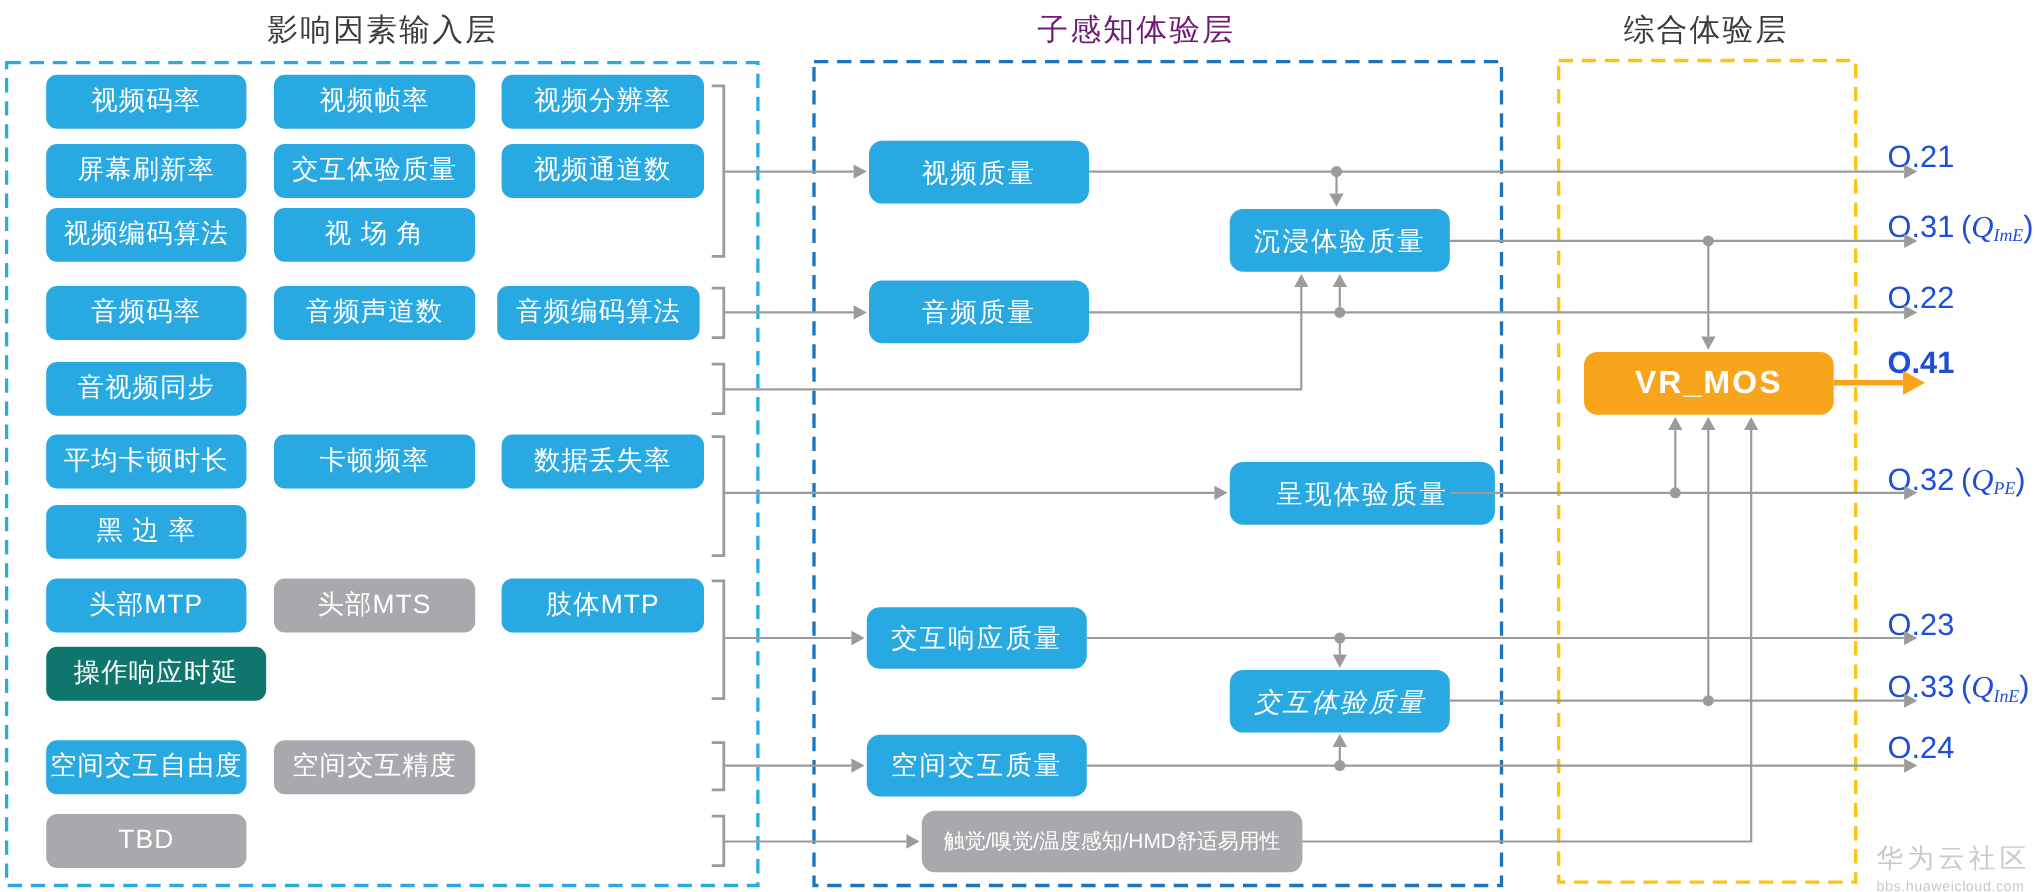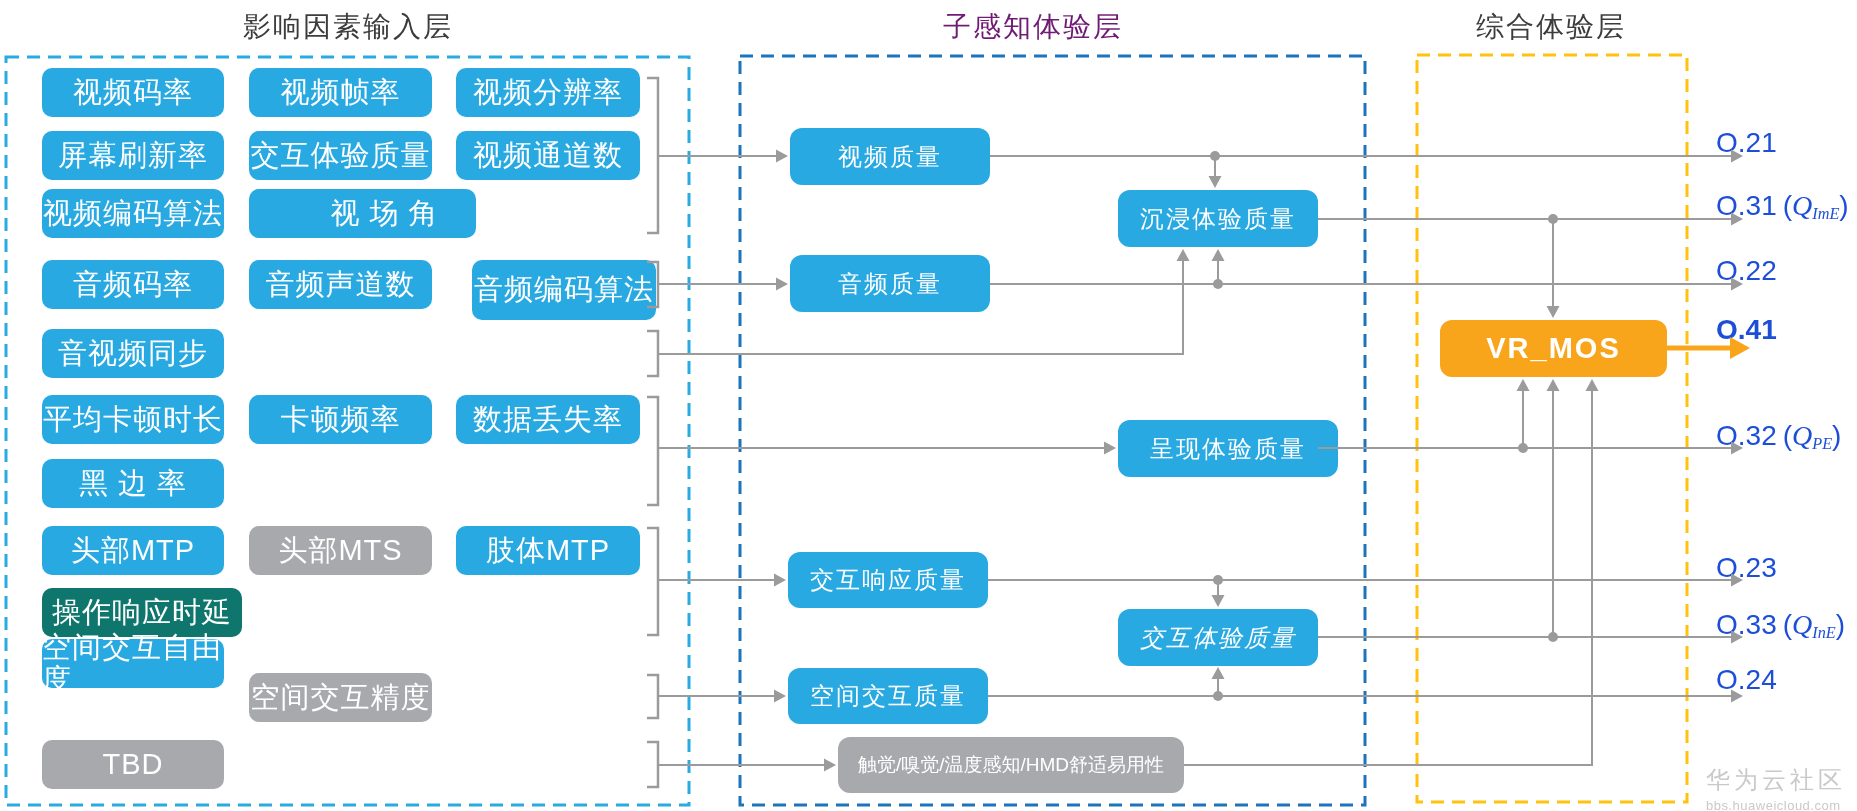--- a/index.html
+++ b/index.html
@@ -1,20 +1,20 @@
 <!DOCTYPE html>
 <html><head>
 <meta charset="utf-8">
 <style>
   html,body{margin:0;padding:0;background:#ffffff;}
   body{font-family:"Liberation Sans","DejaVu Sans",sans-serif;}
   #canvas{position:relative;width:1857px;height:811px;background:#ffffff;overflow:hidden;}
   .layer-title{position:absolute;width:320px;text-align:center;font-size:28px;color:#3c3c3c;letter-spacing:2px;}
   .fbox{position:absolute;border-radius:10px;color:#ffffff;display:flex;align-items:center;justify-content:center;
-        font-size:29px;letter-spacing:1px;line-height:1.1;text-align:left;}
+        font-size:24px;letter-spacing:1px;line-height:1.1;text-align:right;}
   .nbox{position:absolute;border-radius:12px;color:#ffffff;display:flex;align-items:center;justify-content:center;
         font-size:24px;letter-spacing:2px;text-align:center;}
   .nbox.small-text{font-size:19px;letter-spacing:0;}
   .vrmos{position:absolute;border-radius:12px;color:#ffffff;display:flex;align-items:center;justify-content:center;
         font-size:29px;font-weight:bold;letter-spacing:2px;}
   .outlabel{position:absolute;font-size:28px;color:#1d4ed8;white-space:nowrap;}
   .outlabel.bold{font-weight:bold;}
   .outlabel .sym{font-style:italic;font-family:"Liberation Serif","DejaVu Serif",serif;}
   .outlabel .sub{font-style:italic;font-size:0.58em;vertical-align:-0.25em;font-family:"Liberation Serif","DejaVu Serif",serif;}
   .outlabel .paren{margin-left:6px;}
@@ -99,42 +99,42 @@
   <div class="layer-title" style="left: 1391px; top: 8px; color: rgb(60, 60, 60);">综合体验层</div>
 
   <div class="boxlayer" id="factor-container">
       <div class="fbox" style="left: 42px; top: 68px; width: 182px; height: 49px; background: rgb(41, 169, 225);">视频码率</div>
       <div class="fbox" style="left: 249px; top: 68px; width: 183px; height: 49px; background: rgb(41, 169, 225);">视频帧率</div>
       <div class="fbox" style="left: 456px; top: 68px; width: 184px; height: 49px; background: rgb(41, 169, 225);">视频分辨率</div>
       <div class="fbox" style="left: 42px; top: 131px; width: 182px; height: 49px; background: rgb(41, 169, 225);">屏幕刷新率</div>
       <div class="fbox" style="left: 249px; top: 131px; width: 183px; height: 49px; background: rgb(41, 169, 225);">交互体验质量</div>
       <div class="fbox" style="left: 456px; top: 131px; width: 184px; height: 49px; background: rgb(41, 169, 225);">视频通道数</div>
       <div class="fbox" style="left: 42px; top: 189px; width: 182px; height: 49px; background: rgb(41, 169, 225);">视频编码算法</div>
-      <div class="fbox" style="left: 249px; top: 189px; width: 183px; height: 49px; background: rgb(41, 169, 225); padding-left: 44px;">视 场 角</div>
+      <div class="fbox" style="left: 249px; top: 189px; width: 183px; height: 49px; background: rgb(41, 169, 225);">视 场 角</div>
       <div class="fbox" style="left: 42px; top: 260px; width: 182px; height: 49px; background: rgb(41, 169, 225);">音频码率</div>
       <div class="fbox" style="left: 249px; top: 260px; width: 183px; height: 49px; background: rgb(41, 169, 225);">音频声道数</div>
-      <div class="fbox" style="left: 472px; top: 260px; width: 184px; height: 60px; background: rgb(41, 169, 225);">音频编码算法</div>
+      <div class="fbox" style="left: 452px; top: 260px; width: 184px; height: 49px; background: rgb(41, 169, 225);">音频编码算法</div>
       <div class="fbox" style="left: 42px; top: 329px; width: 182px; height: 49px; background: rgb(41, 169, 225);">音视频同步</div>
       <div class="fbox" style="left: 42px; top: 395px; width: 182px; height: 49px; background: rgb(41, 169, 225);">平均卡顿时长</div>
       <div class="fbox" style="left: 249px; top: 395px; width: 183px; height: 49px; background: rgb(41, 169, 225);">卡顿频率</div>
       <div class="fbox" style="left: 456px; top: 395px; width: 184px; height: 49px; background: rgb(41, 169, 225);">数据丢失率</div>
       <div class="fbox" style="left: 42px; top: 459px; width: 182px; height: 49px; background: rgb(41, 169, 225);">黑 边 率</div>
       <div class="fbox" style="left: 42px; top: 526px; width: 182px; height: 49px; background: rgb(41, 169, 225);">头部MTP</div>
       <div class="fbox" style="left: 249px; top: 526px; width: 183px; height: 49px; background: rgb(167, 169, 172);">头部MTS</div>
       <div class="fbox" style="left: 456px; top: 526px; width: 184px; height: 49px; background: rgb(41, 169, 225);">肢体MTP</div>
       <div class="fbox" style="left: 42px; top: 588px; width: 200px; height: 49px; background: #0f766e;">操作响应时延</div>
-      <div class="fbox" style="left: 42px; top: 639px; width: 182px; height: 49px; background: rgb(41, 169, 225);">空间交互自由度</div>
+      <div class="fbox" style="left: 42px; top: 673px; width: 182px; height: 49px; background: rgb(41, 169, 225);">空间交互自由度</div>
       <div class="fbox" style="left: 249px; top: 673px; width: 183px; height: 49px; background: rgb(167, 169, 172);">空间交互精度</div>
       <div class="fbox" style="left: 42px; top: 740px; width: 182px; height: 49px; background: rgb(167, 169, 172);">TBD</div>
     </div>
   <div class="boxlayer" id="node-container">
       <div class="nbox" style="left: 790px; top: 128px; width: 200px; height: 57px; background: rgb(41, 169, 225);">视频质量</div>
       <div class="nbox" style="left: 790px; top: 255px; width: 200px; height: 57px; background: rgb(41, 169, 225);">音频质量</div>
       <div class="nbox" style="left: 1118px; top: 190px; width: 200px; height: 57px; background: rgb(41, 169, 225);">沉浸体验质量</div>
-      <div class="nbox" style="left: 1118px; top: 420px; width: 220px; height: 57px; background: rgb(41, 169, 225);">呈现体验质量</div>
+      <div class="nbox" style="left: 1118px; top: 420px; width: 241px; height: 57px; background: rgb(41, 169, 225);">呈现体验质量</div>
       <div class="nbox" style="left: 788px; top: 552px; width: 200px; height: 56px; background: rgb(41, 169, 225);">交互响应质量</div>
       <div class="nbox" style="left: 1118px; top: 609px; width: 200px; height: 57px; background: rgb(41, 169, 225); font-style: italic;">交互体验质量</div>
       <div class="nbox" style="left: 788px; top: 668px; width: 200px; height: 56px; background: rgb(41, 169, 225);">空间交互质量</div>
       <div class="nbox small-text" style="left: 838px; top: 737px; width: 346px; height: 56px; background: rgb(167, 169, 172);">触觉/嗅觉/温度感知/HMD舒适易用性</div>
     </div>
 
   <div class="vrmos" id="vrmos-box" style="left: 1440px; top: 320px; width: 227px; height: 57px; background: rgb(249, 165, 27);">VR_MOS</div>
 
   <div class="boxlayer" id="output-container">
       <div class="outlabel" style="left: 1716px; top: 127px;"><span>O.21</span></div>

